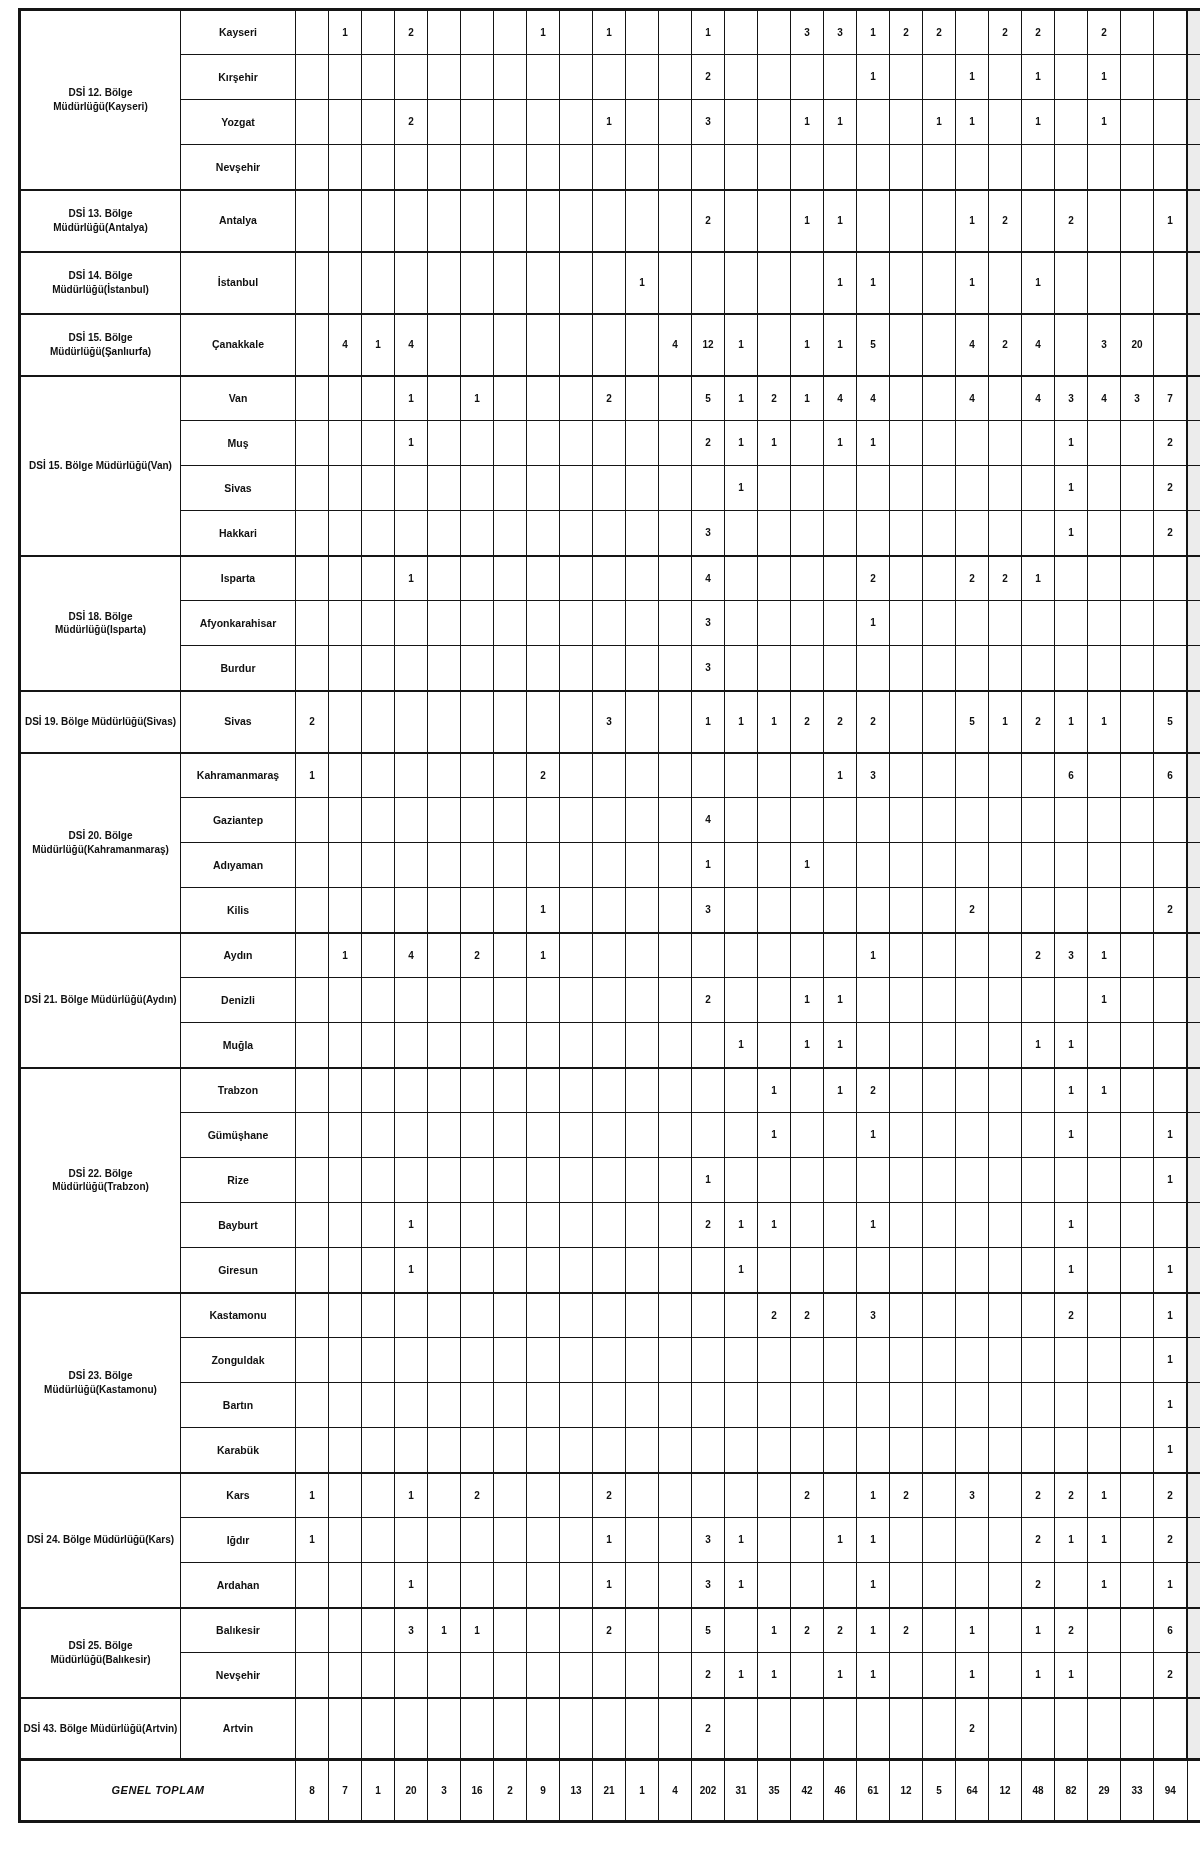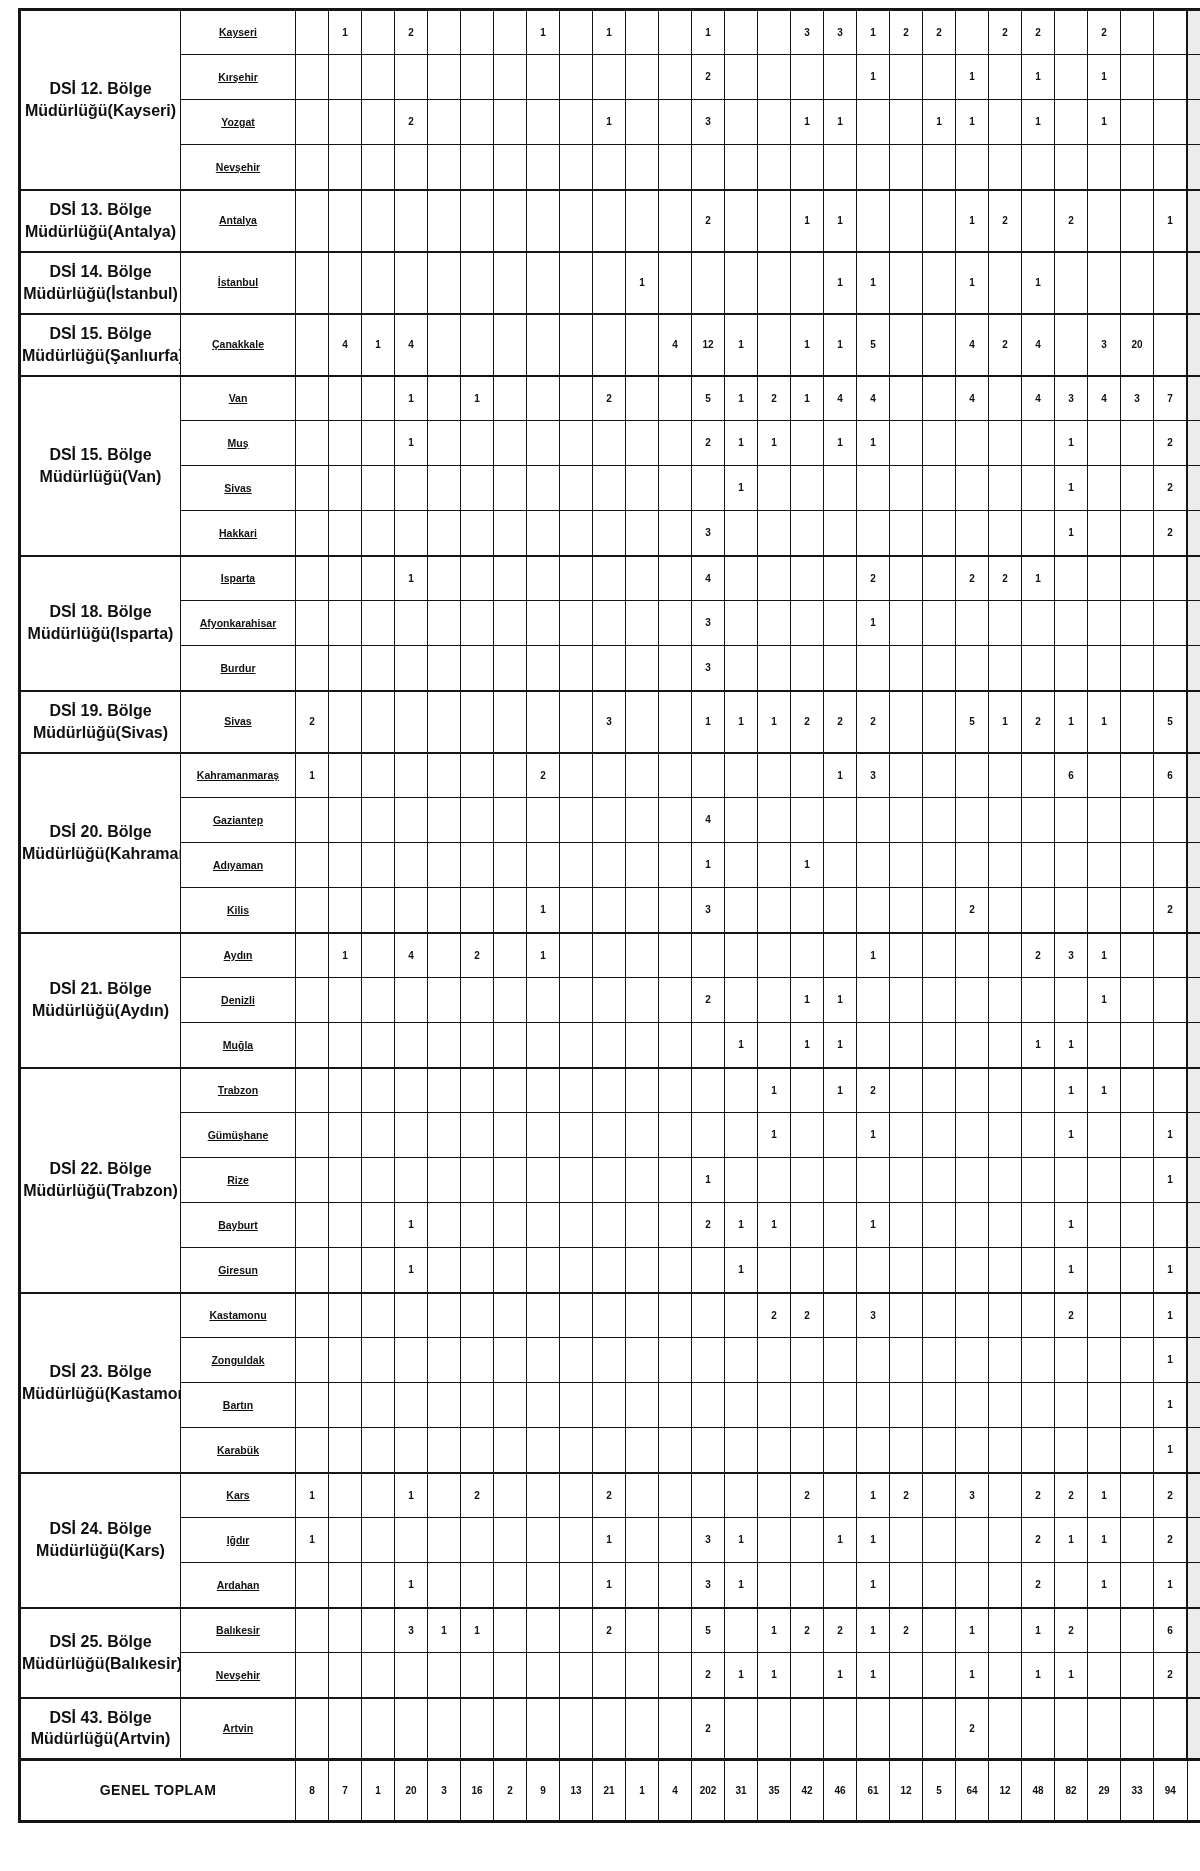--- a/index.html
+++ b/index.html
@@ -8,27 +8,27 @@
   table{border-collapse:collapse;table-layout:fixed;width:1172px;
         border:3px solid var(--border,#151515);}
   td{border:1.2px solid var(--border,#151515);
      font-family:"Liberation Sans",sans-serif;
      font-weight:bold;font-size:10.5px;line-height:1.35;
      color:#101010;text-align:center;vertical-align:middle;
      padding:0 1px;overflow:hidden;}
   tr.row{height:45px;}
   tr.tall{height:62px;}
   tr.footer-row{height:62px;}
-  td.region{width:157px;font-size:16px;}
-  td.province{width:112px;text-decoration:underline;}
+  td.region{width:157px;font-size:10px;}
+  td.province{width:112px;}
   td.num{width:30px;font-size:10px;}
   td.rowtotal{width:43px;background:var(--rowtotal-bg,#ececec);border-left:2px solid var(--border,#151515);}
   tr.group-start td{border-top:2.6px solid var(--border,#151515);}
   tr.footer-row td{border-top:3px solid var(--border,#151515);background:#ffffff;}
-  tr.footer-row td.flabel{font-size:14px;letter-spacing:0.5px;}
+  tr.footer-row td.flabel{font-size:11px;letter-spacing:0.5px;font-style:italic;}
 </style>
 </head>
 <body>
 
 <div class="page">
   <table>
     <tbody id="table-body">
         <tr class="row group-start">
           <td class="region" rowspan="4">DSİ 12. Bölge Müdürlüğü(Kayseri)</td>
           <td class="province">Kayseri</td>

